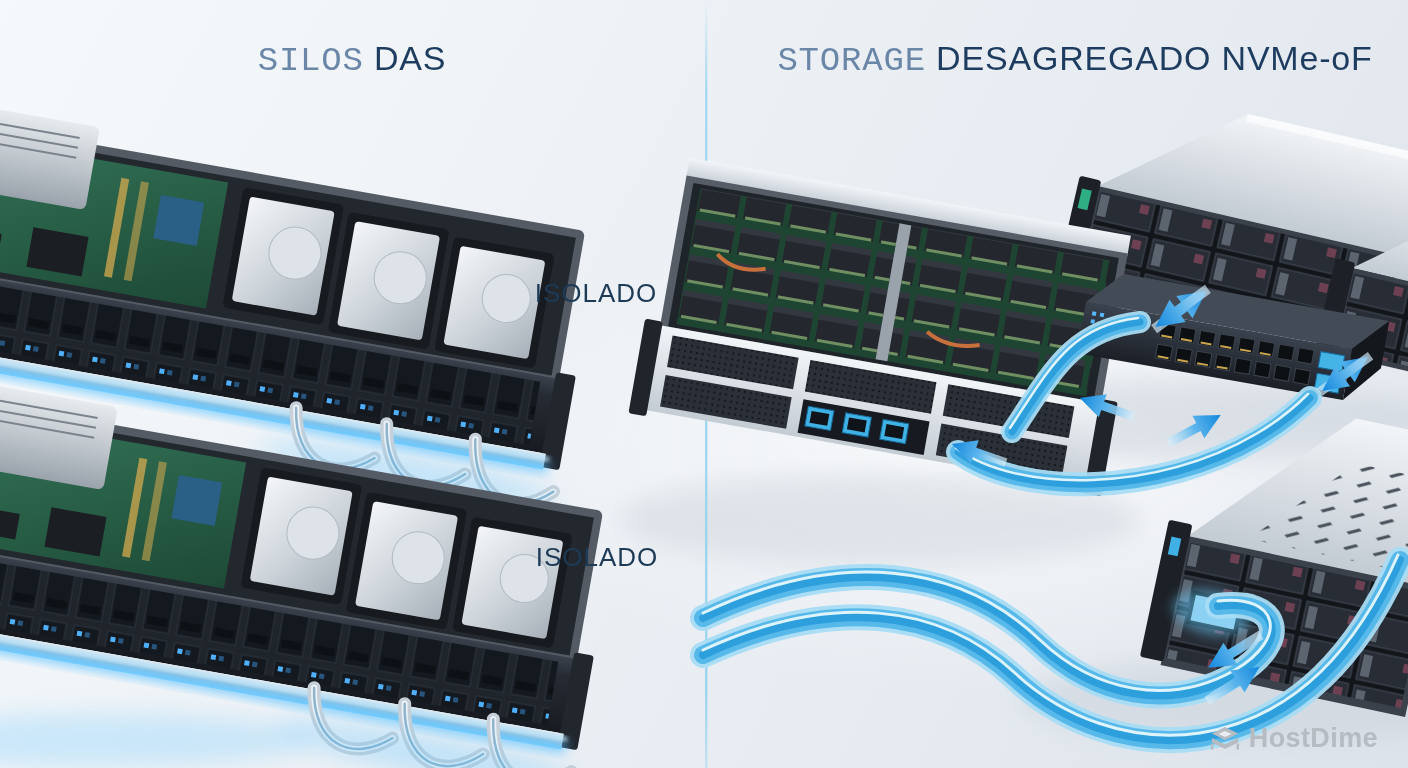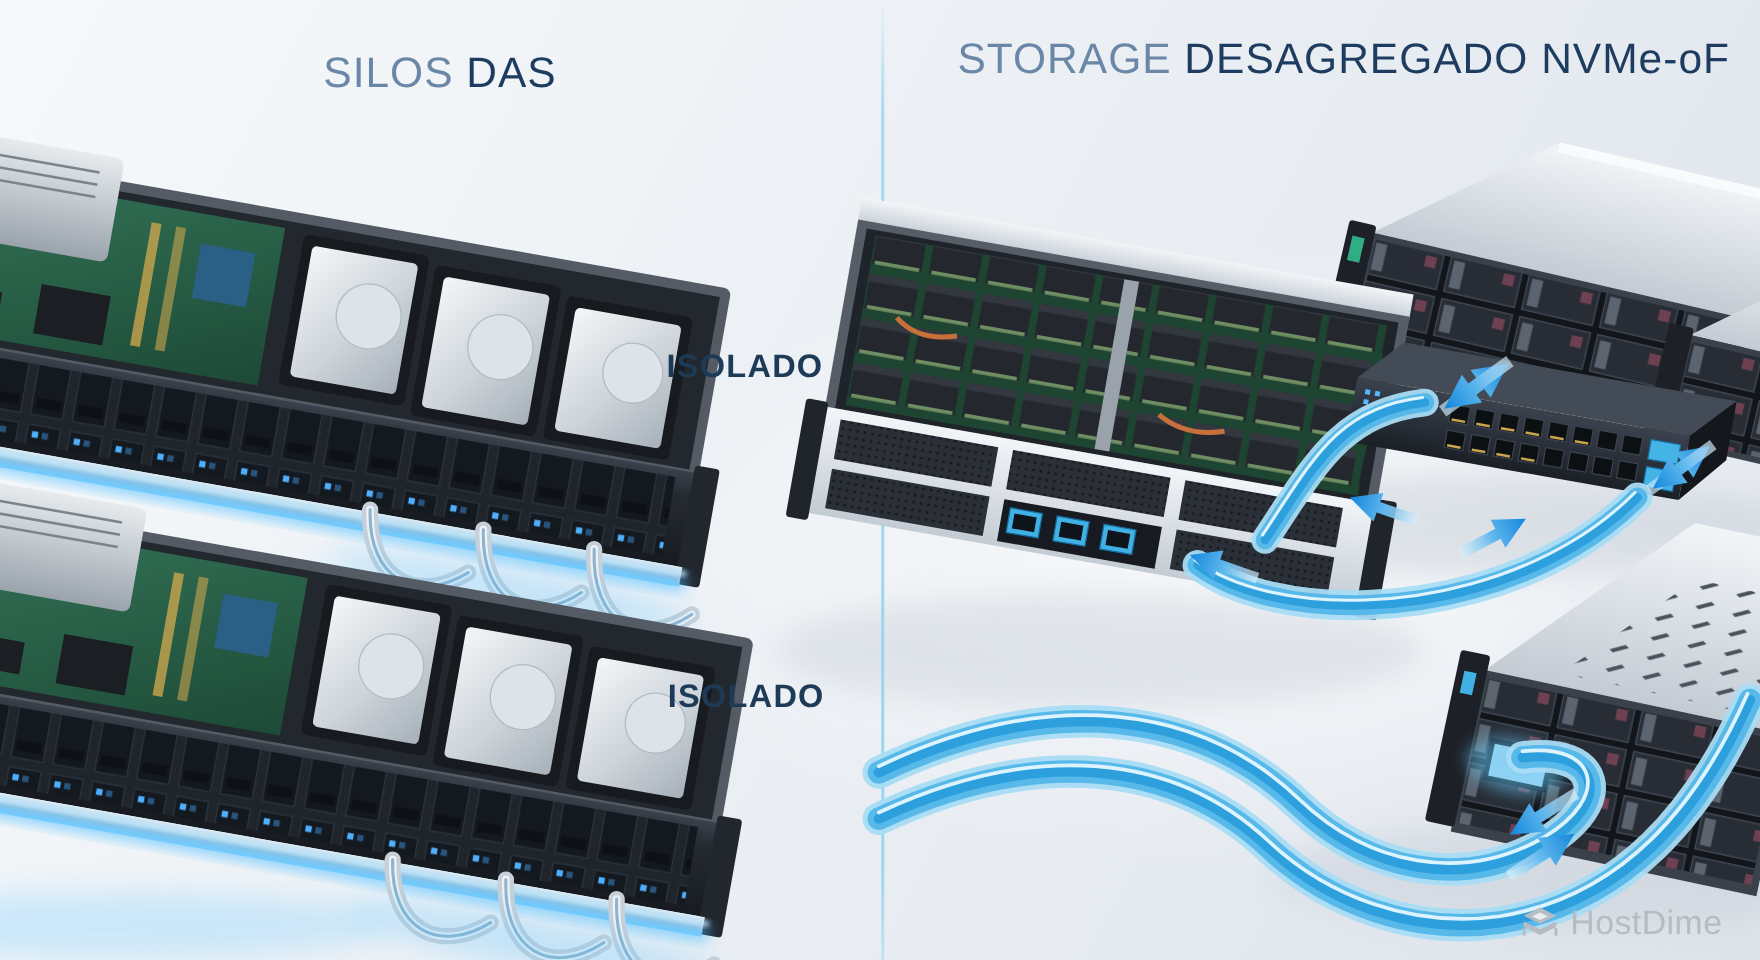--- a/index.html
+++ b/index.html
@@ -4,26 +4,26 @@
 <style>
   html,body{margin:0;padding:0;background:#dfe4ea;}
   #stage{position:relative;width:1408px;height:768px;overflow:hidden;
          font-family:"Liberation Sans",sans-serif;
          background:linear-gradient(118deg,#f6f9fb 0%,#eef2f6 35%,#e6ebf1 70%,#dde3ea 100%);}
   #stage::before{content:"";position:absolute;inset:0;
          background:radial-gradient(ellipse 900px 420px at 72% 58%, rgba(255,255,255,.75), rgba(255,255,255,0) 60%);}
   #scene{position:absolute;left:0;top:0;}
   .title{position:absolute;transform:translate(-50%,-50%);white-space:nowrap;
          font-size:34px;letter-spacing:.8px;}
-  .title .lt{color:#6b87a8;}
+  .title .lt{color:#6b87a8;font-family:Liberation Mono, monospace;}
   .title .dk{color:#1d3c5f;}
   .lbl{position:absolute;transform:translate(-50%,-50%);white-space:nowrap;
-       font-size:26px;letter-spacing:1px;color:#1d3a57;font-weight:bold;}
-  .watermark{position:absolute;right:30px;bottom:14px;display:flex;align-items:center;gap:8px;
-       color:#b7bbc2;font-size:27px;font-weight:normal;letter-spacing:.4px;}
+       font-size:26px;letter-spacing:1px;color:#1d3a57;}
+  .watermark{position:absolute;right:30px;bottom:14px;display:flex;align-items:flex-end;gap:8px;
+       color:#b7bbc2;font-size:27px;font-weight:bold;letter-spacing:.4px;}
   .watermark svg{display:block;}
 </style>
 </head>
 <body>
 
 <div id="stage">
 
   <svg id="scene" width="1408" height="768" viewBox="0 0 1408 768">
     <defs>
       <linearGradient id="divGrad" x1="0" y1="0" x2="0" y2="1">
@@ -343,21 +343,21 @@
       <use href="#arrowShape" transform="translate(1002,474) rotate(-161) scale(1.1)"></use>
       <use href="#arrowShape" transform="translate(1268,646) rotate(148) scale(1.2)"></use>
       <use href="#arrowShape" transform="translate(1200,690) rotate(-33) scale(1.2)"></use>
     </g>
   </svg>
 
   <div class="title" style="left:352px;top:59px">
     <span class="lt">SILOS</span>
     <span class="dk">DAS</span>
   </div>
-  <div class="title" style="left:1075px;top:48px">
+  <div class="title" style="left:1075px;top:59px">
     <span class="lt">STORAGE</span>
     <span class="dk">DESAGREGADO NVMe-oF</span>
   </div>
 
   <div class="lbl" style="left:596px;top:293px">ISOLADO</div>
   <div class="lbl" style="left:597px;top:557px">ISOLADO</div>
 
   <div class="watermark">
     <svg width="32" height="28" viewBox="0 0 32 28">
       <path d="M16 1 L29 7.5 16 14 3 7.5 Z" fill="#b7bbc2"></path>

